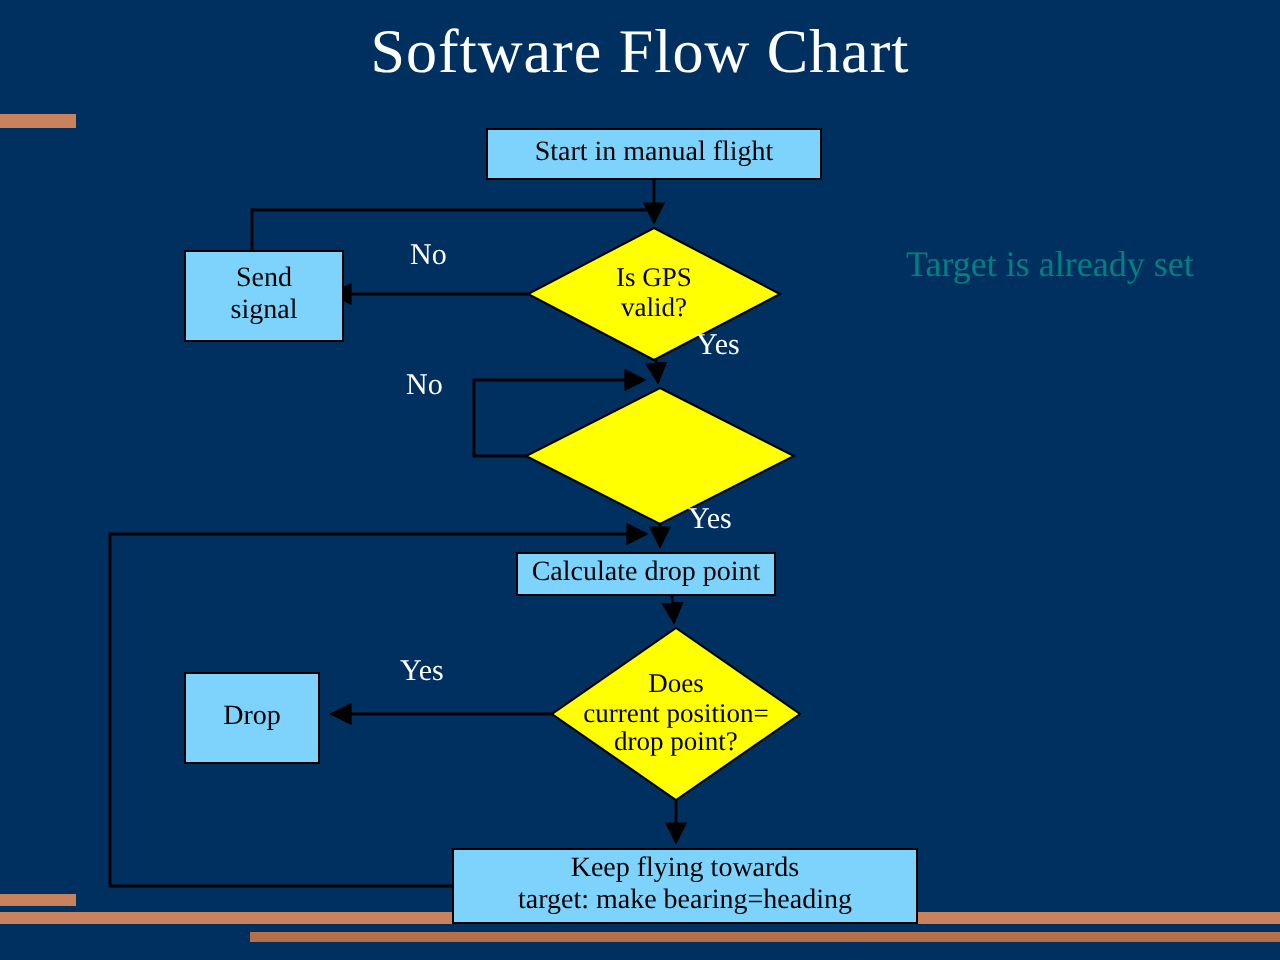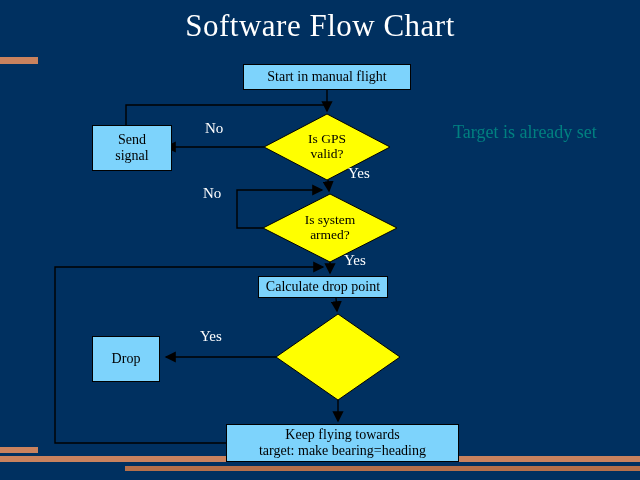--- a/index.html
+++ b/index.html
@@ -93,22 +93,23 @@
   <div class="abs node n-start">Start in manual flight</div>
   <div class="abs node n-send">Send
 signal</div>
   <div class="abs node n-calc">Calculate drop point</div>
   <div class="abs node n-drop">Drop</div>
   <div class="abs node n-keep">Keep flying towards
 target: make bearing=heading</div>
 
   <div class="abs dtext d-gps">Is GPS
 valid?</div>
-  <div class="abs dtext d-armed">Is system
-armed?</div>
+  <div class="abs dtext d-does">Does
+current position=
+drop point?</div>
 
   <div class="abs lbl l-no1">No</div>
   <div class="abs lbl l-yes1">Yes</div>
   <div class="abs lbl l-no2">No</div>
   <div class="abs lbl l-yes2">Yes</div>
   <div class="abs lbl l-yes3">Yes</div>
 
   <div class="abs l-target">Target is already set</div>
 
 </div>

